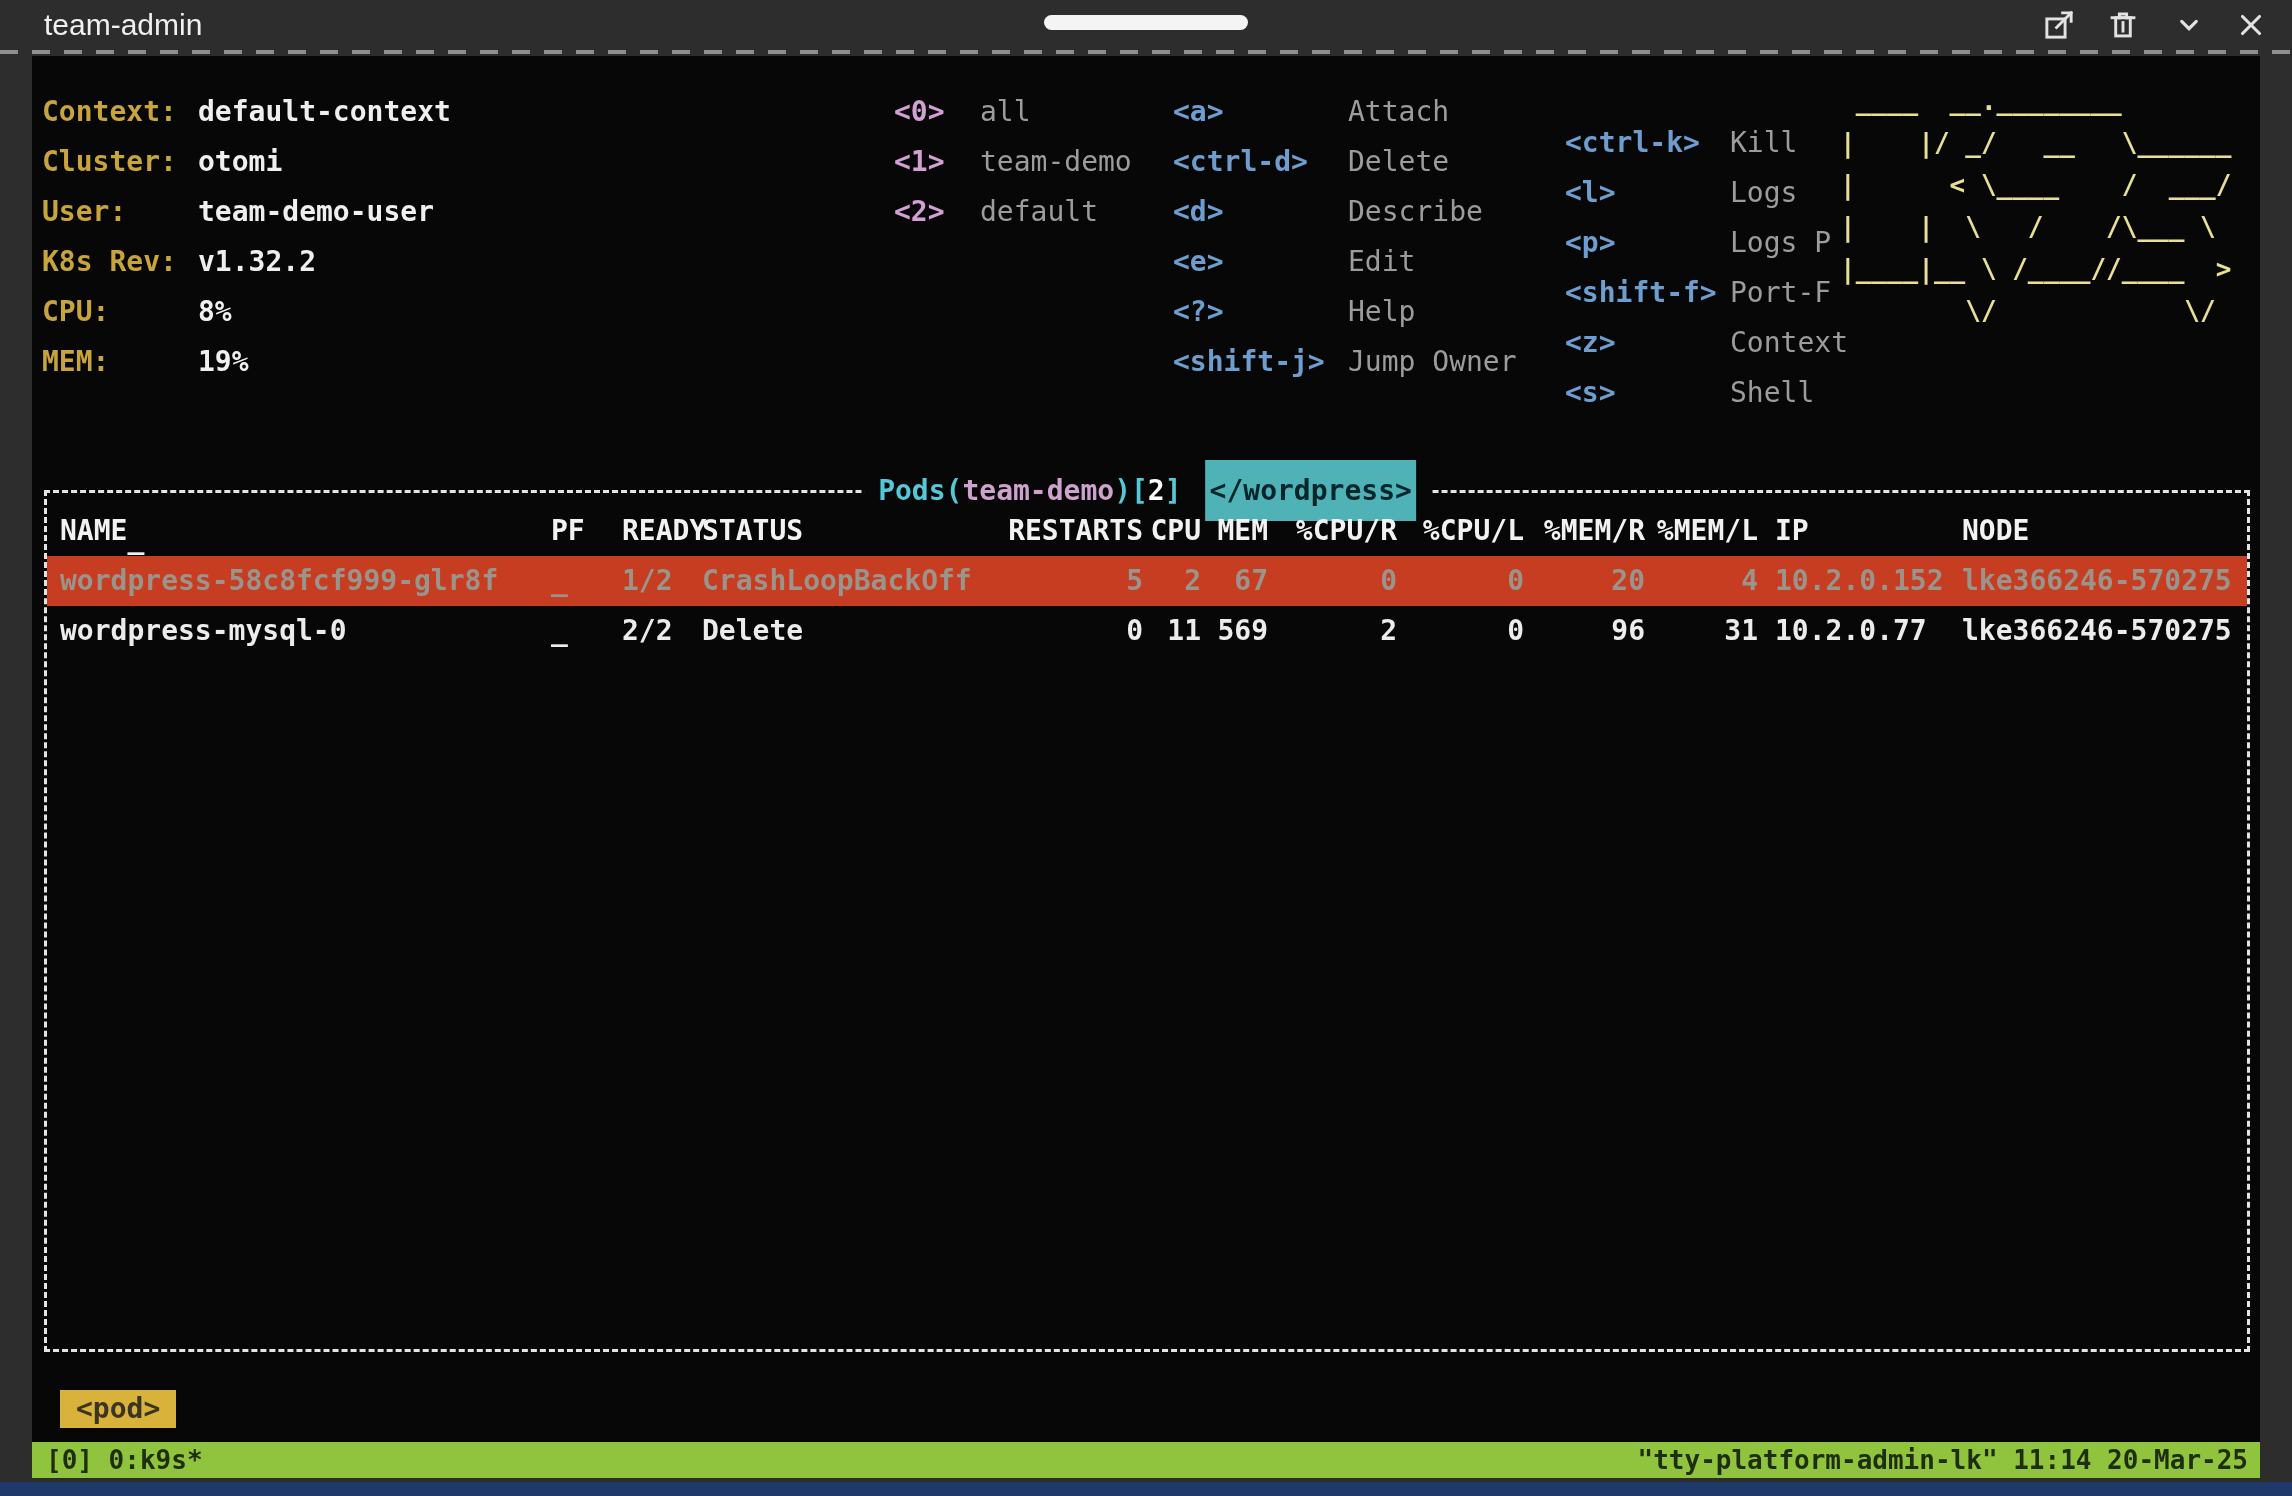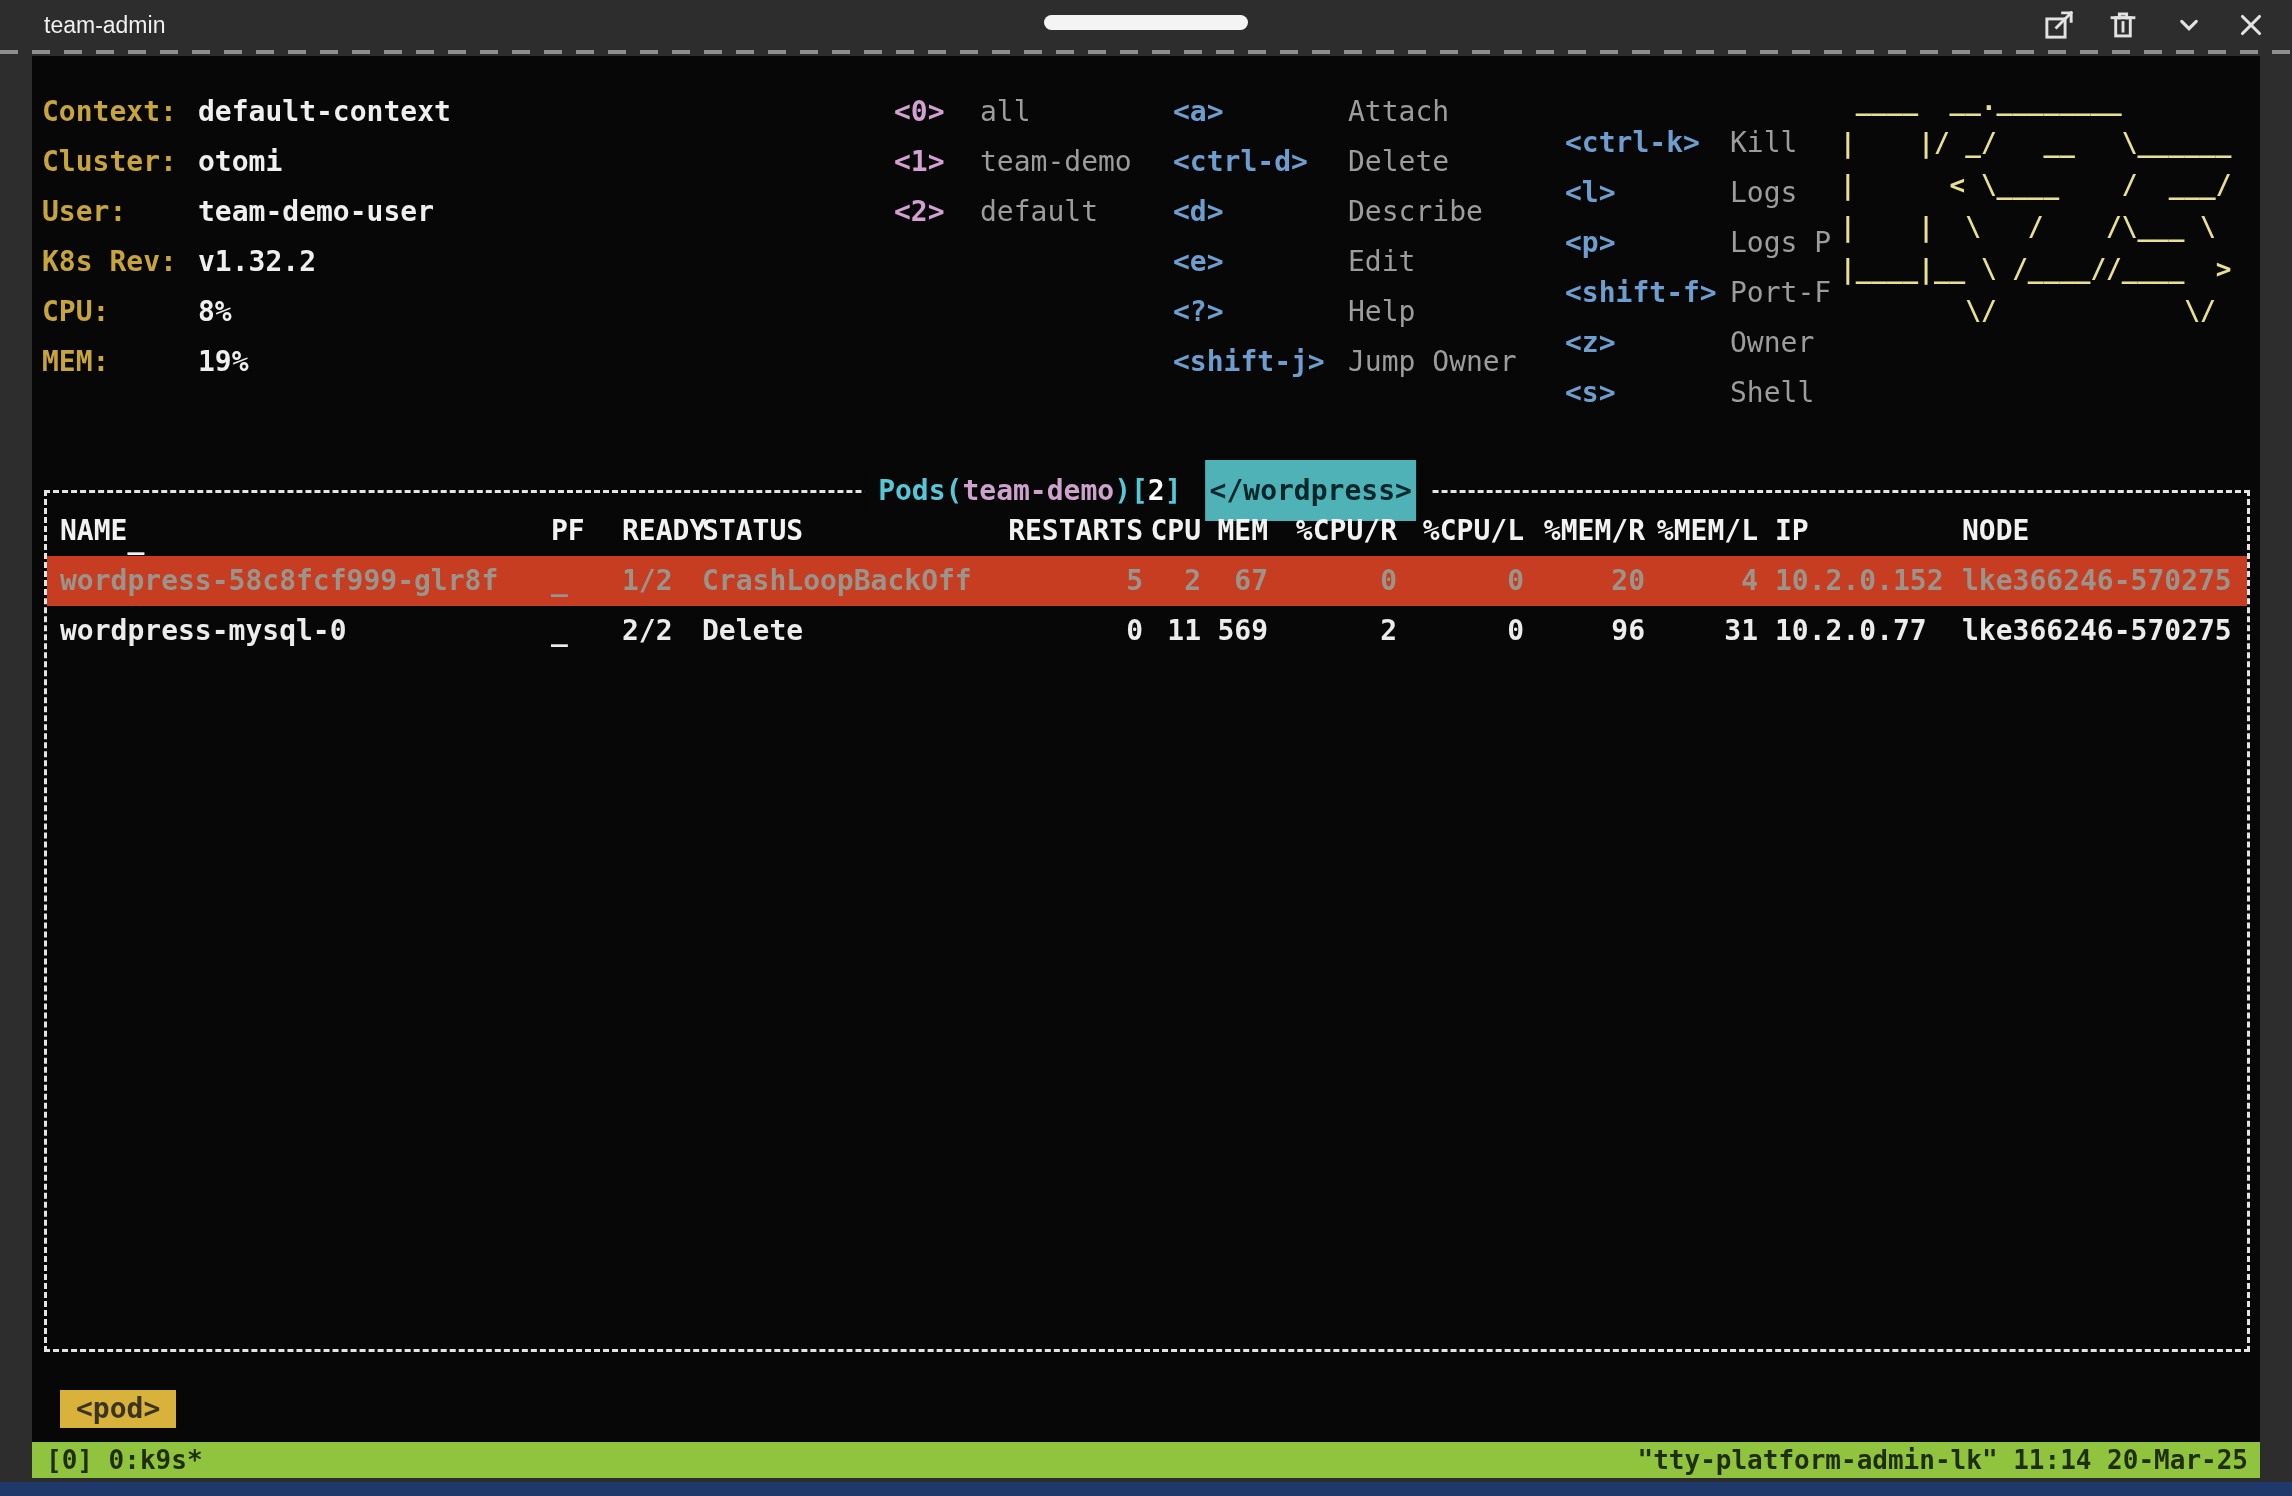--- a/index.html
+++ b/index.html
@@ -1,21 +1,21 @@
 <!DOCTYPE html>
 <html><head>
 <meta charset="utf-8">
 <style>
   html,body{margin:0;padding:0;background:#2d2d2d;}
   .screen{position:relative;width:2292px;height:1496px;background:#2d2d2d;overflow:hidden;
           font-family:"DejaVu Sans Mono","Liberation Mono",monospace;}
   
   .titlebar{position:absolute;left:0;top:0;width:100%;height:50px;background:#2d2d2d;}
   .window-title{position:absolute;left:44px;top:0;line-height:50px;font-family:"Liberation Sans",sans-serif;
-                font-size:23px;font-weight:500;color:#f0f0f0;}
+                font-size:30px;font-weight:500;color:#f0f0f0;}
   .drag-pill{position:absolute;left:1044px;top:15px;width:204px;height:15px;border-radius:8px;background:#f4f4f4;}
   .win-btn{position:absolute;top:8px;width:34px;height:34px;cursor:pointer;}
   .win-btn svg{width:34px;height:34px;}
   .wb-open{left:2042px;} .wb-trash{left:2106px;} .wb-chev{left:2172px;} .wb-close{left:2234px;}
   .titlebar-sep{position:absolute;left:0;top:50px;width:100%;height:4px;
                 background:repeating-linear-gradient(90deg,#8f8f8f 0 18px,#2d2d2d 18px 32px);}
   
   .terminal{position:absolute;left:32px;top:56px;width:2228px;height:1422px;background:#070707;
             font-size:28px;font-weight:bold;color:#ececec;}
   
@@ -127,21 +127,21 @@
       <div class="hk-row"><span class="hk-key">&lt;e&gt;</span><span class="hk-label">Edit</span></div>
       <div class="hk-row"><span class="hk-key">&lt;?&gt;</span><span class="hk-label">Help</span></div>
       <div class="hk-row"><span class="hk-key">&lt;shift-j&gt;</span><span class="hk-label">Jump Owner</span></div>
     </div>
 
     <div class="hk-col hk-c2">
       <div class="hk-row"><span class="hk-key">&lt;ctrl-k&gt;</span><span class="hk-label">Kill</span></div>
       <div class="hk-row"><span class="hk-key">&lt;l&gt;</span><span class="hk-label">Logs</span></div>
       <div class="hk-row"><span class="hk-key">&lt;p&gt;</span><span class="hk-label">Logs P</span></div>
       <div class="hk-row"><span class="hk-key">&lt;shift-f&gt;</span><span class="hk-label">Port-F</span></div>
-      <div class="hk-row"><span class="hk-key">&lt;z&gt;</span><span class="hk-label">Owner</span></div>
+      <div class="hk-row"><span class="hk-key">&lt;z&gt;</span><span class="hk-label">Context</span></div>
       <div class="hk-row"><span class="hk-key">&lt;s&gt;</span><span class="hk-label">Shell</span></div>
     </div>
 
     <pre class="logo"> ____  __.________
 |    |/ _/   __   \______
 |      &lt; \____    /  ___/
 |    |  \   /    /\___ \
 |____|__ \ /____//____  &gt;
         \/            \/</pre>
 

